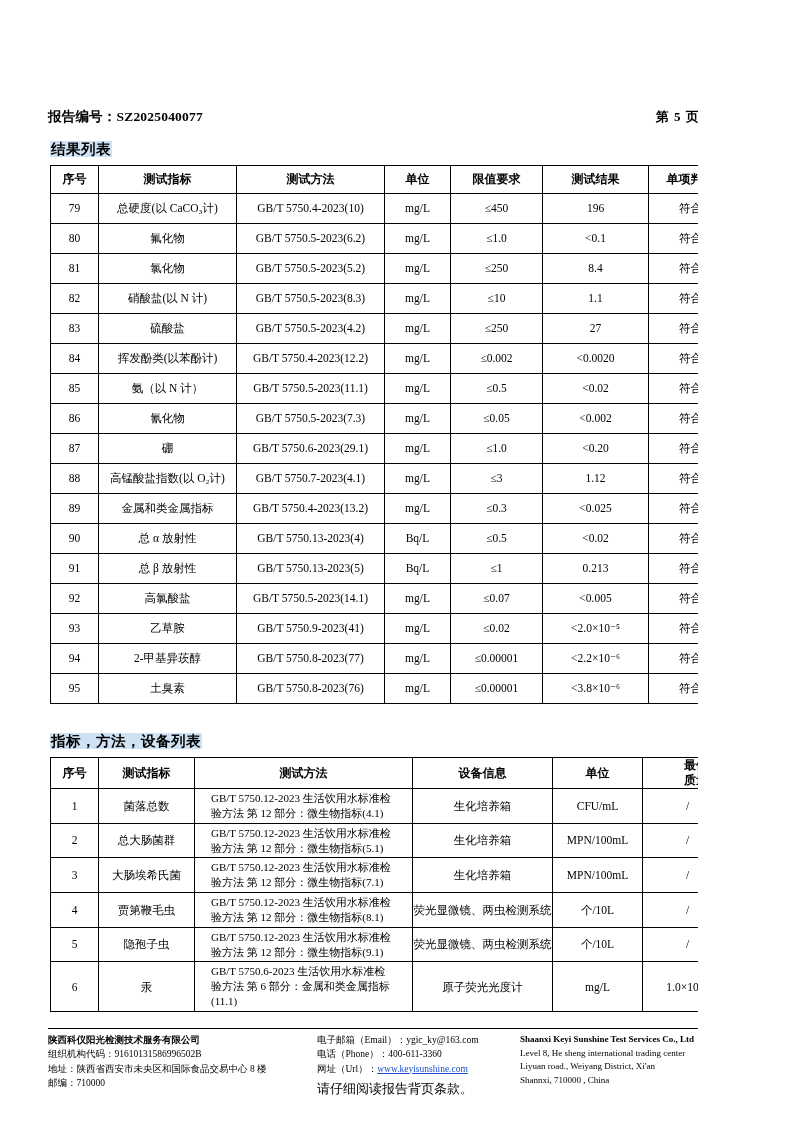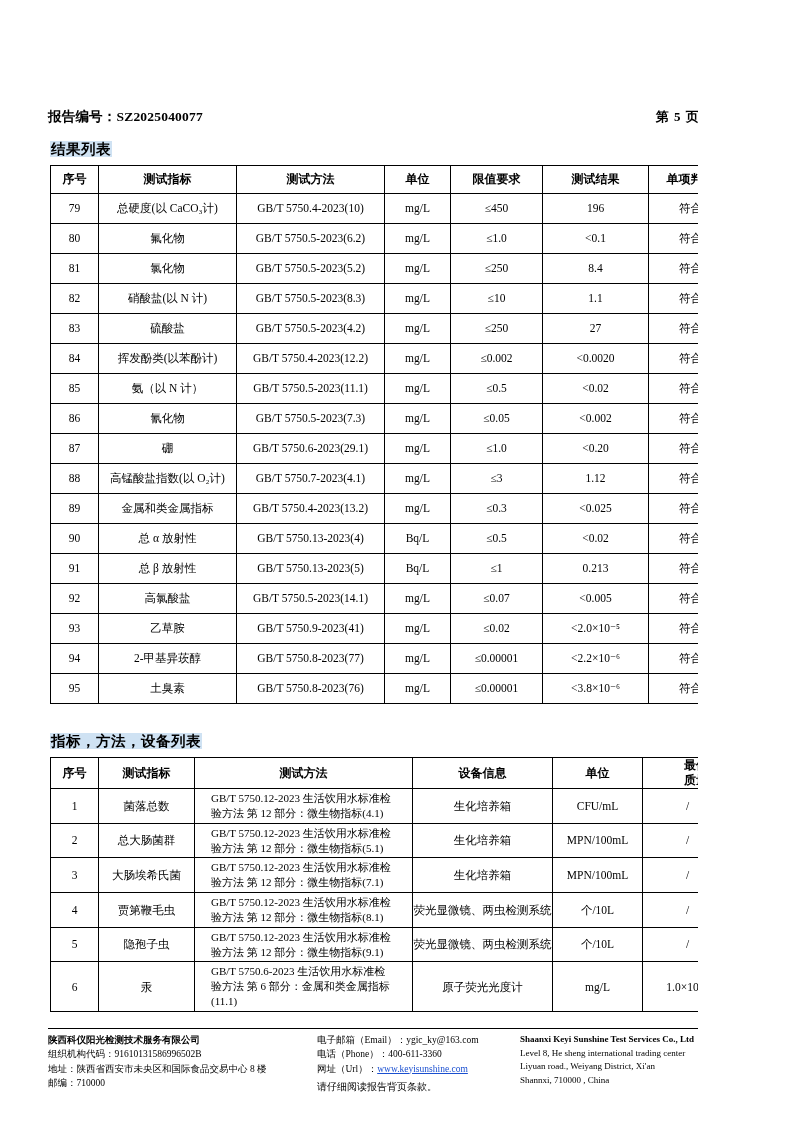--- a/index.html
+++ b/index.html
@@ -123,21 +123,21 @@
     display: flex;
     justify-content: space-between;
   }
   .fc-left { width: 262px; }
   .fc-mid  { width: 196px; }
   .fc-right { width: 228px; font-size: 9px; }
   .fc-left .line1 { font-weight: bold; }
   .link { color: #1a4fd0; text-decoration: underline; }
   .note {
     margin-top: 3px;
-    font-size: 10px;
+    font-size: 13px;
   }
   .fc-right .r1 { font-weight: bold; }
 
   
   .stamp {
     position: absolute;
     left: 770px;
     top: 432px;
     width: 30px;
     color: #d8232a;

